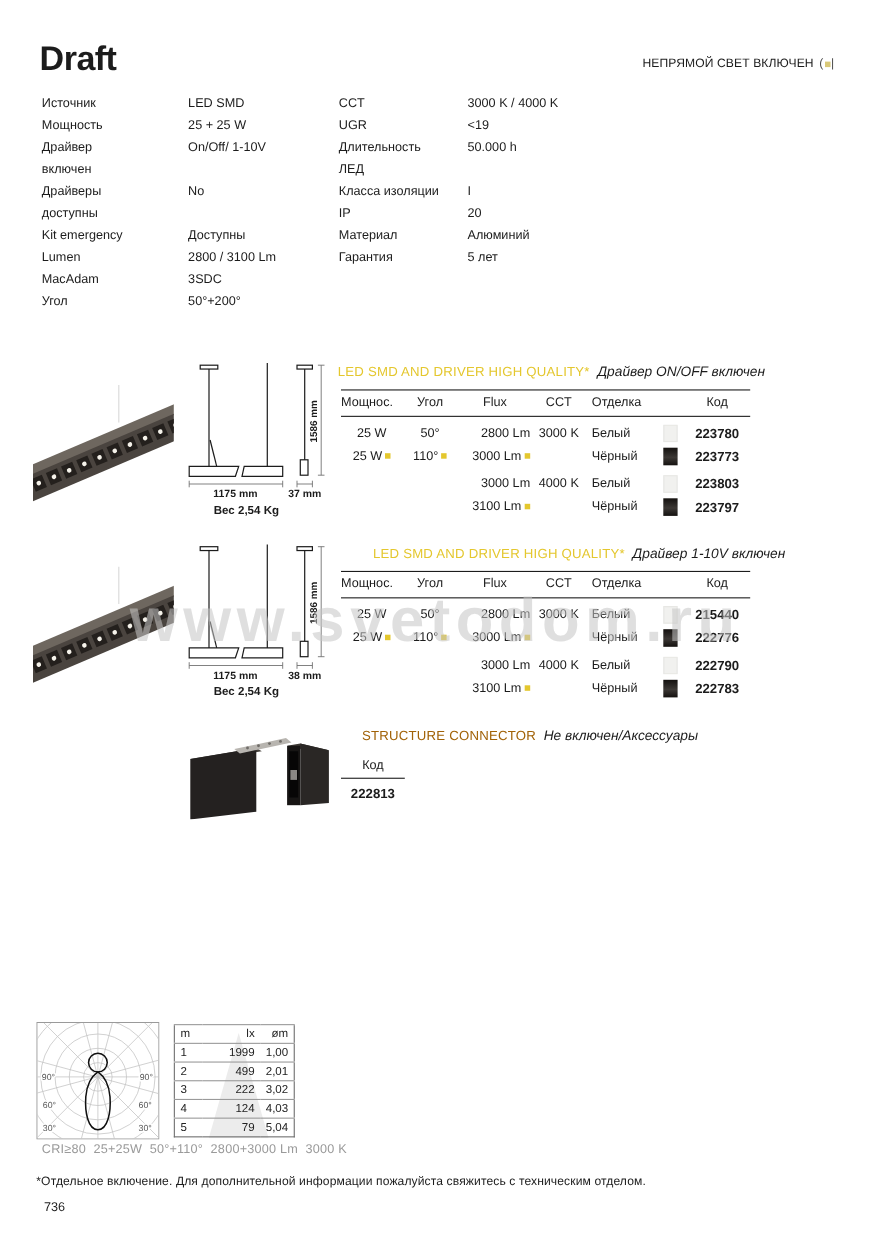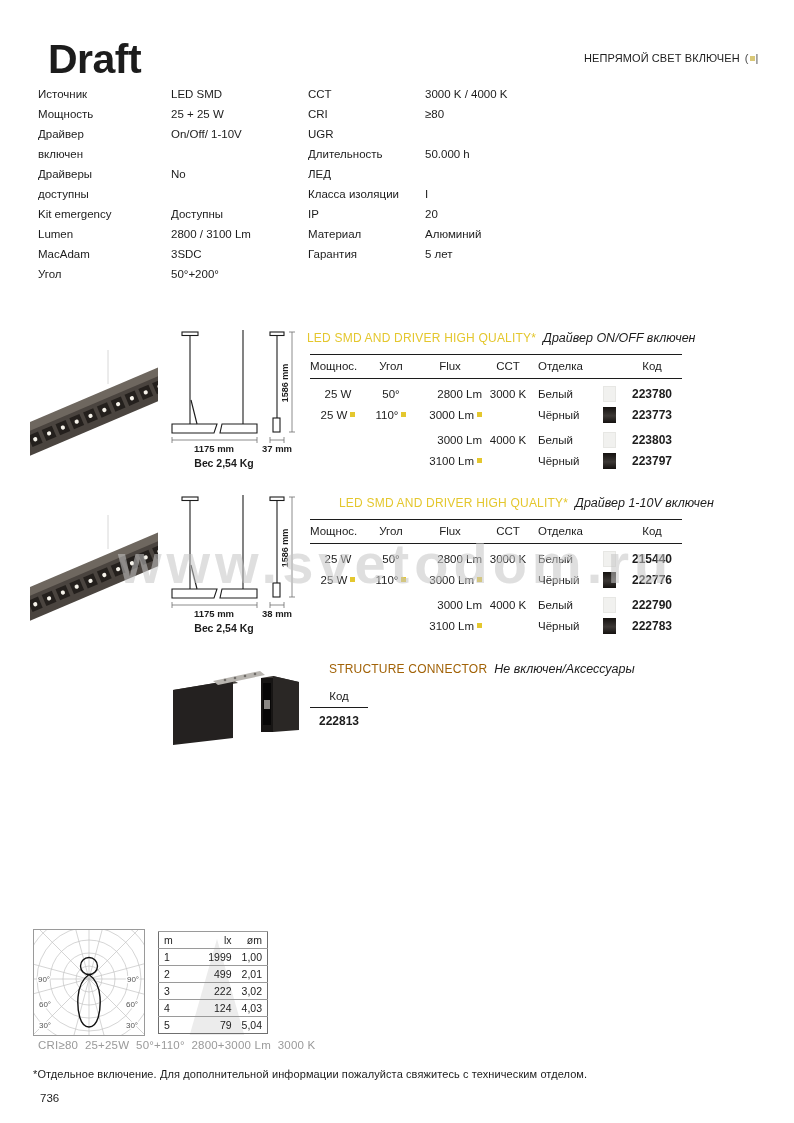--- a/index.html
+++ b/index.html
@@ -3,21 +3,21 @@
 <meta charset="utf-8">
 <style>
   html,body{margin:0;padding:0;background:#888;}
   .page{
     position:relative;width:794px;height:1123px;background:#ffffff;
     font-family:"Liberation Sans",sans-serif;color:#1c1c1c;overflow:hidden;
     margin:0 auto;
   }
   .abs{position:absolute;}
   
-  .title{left:48px;top:36px;font-size:41px;font-weight:700;letter-spacing:-0.5px;}
+  .title{left:36px;top:36px;font-size:31px;font-weight:700;letter-spacing:-0.5px;}
   .toplabel{left:584px;top:52px;font-size:11px;display:flex;gap:5px;letter-spacing:0.1px;}
   .ind-icon{display:inline-flex;align-items:center;gap:1px;font-size:11px;color:#4a4a4a;}
   .ind-icon .sq{display:inline-block;width:5px;height:5px;background:var(--sw-dot,#d9c878);}
   
   .spec-col{font-size:11.5px;line-height:20px;}
   .spec-row{display:flex;}
   .spec-row .lbl{width:133px;flex:none;}
   .spec-col.right .lbl{width:117px;}
   .spec-row .val{flex:1;}
   
@@ -114,25 +114,22 @@
         <span class="lbl">Угол</span>
         <span class="val">50°+200°</span>
       </div>
   </div>
   <div class="abs spec-col right" style="left:308px;top:84px;width:300px;">
     <div class="spec-row">
         <span class="lbl">CCT</span>
         <span class="val">3000 K / 4000 K</span>
       </div>
     <div class="spec-row">
-        <span class="lbl">CRI</span>
-        <span class="val">≥80</span>
-      </div>
-    <div class="spec-row">
         <span class="lbl">UGR</span>
+        <span class="val">&lt;19</span>
       </div>
     <div class="spec-row">
         <span class="lbl">Длительность</span>
         <span class="val">50.000 h</span>
       </div>
     <div class="spec-row">
         <span class="lbl">ЛЕД</span>
         <span class="val"></span>
       </div>
     <div class="spec-row">

